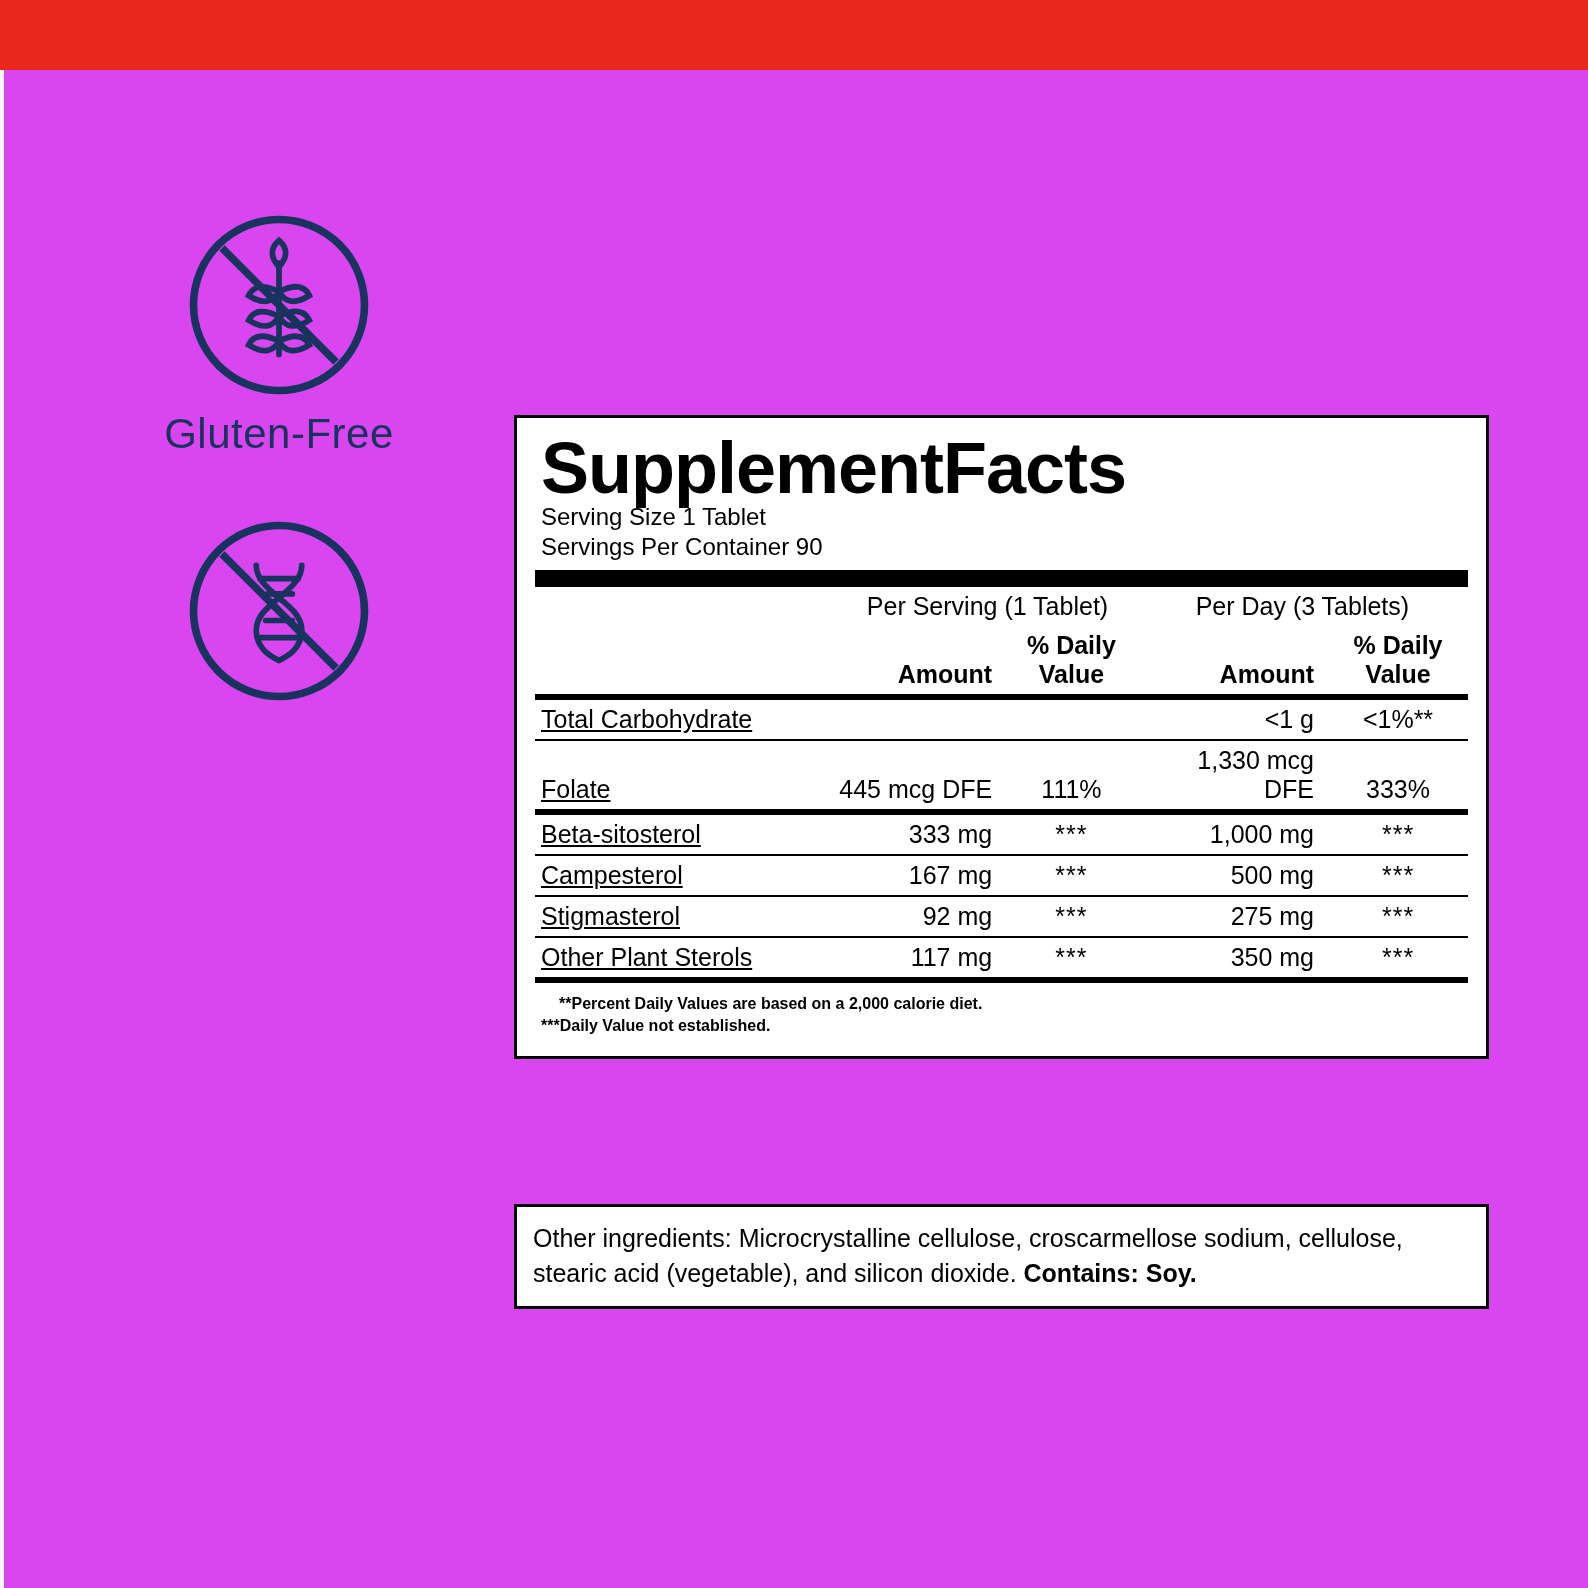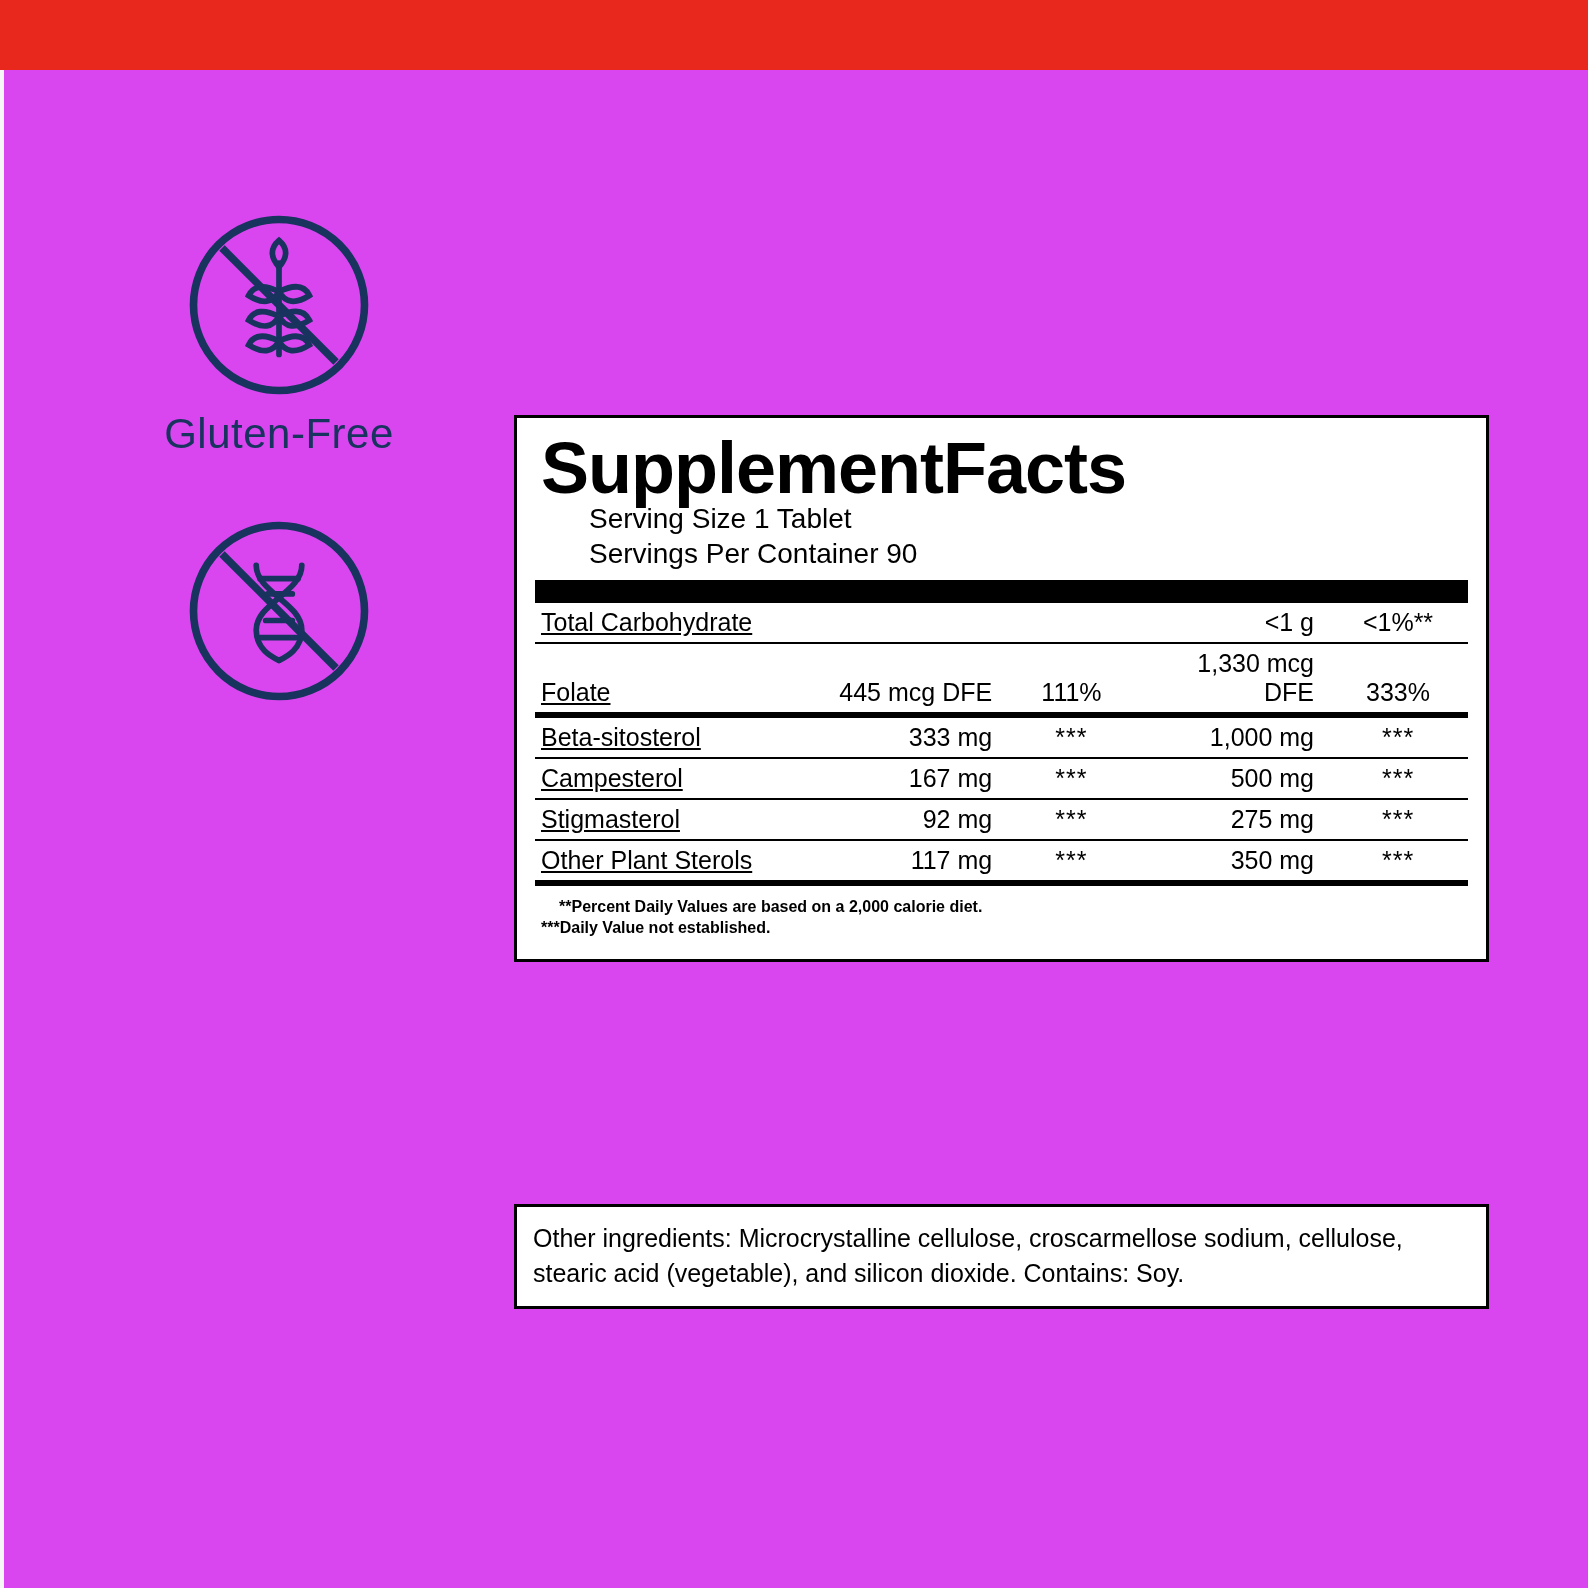--- a/index.html
+++ b/index.html
@@ -87,24 +87,23 @@
     font-size: 72px;
     font-weight: bold;
     line-height: 0.95;
     letter-spacing: -1px;
     display: flex;
     justify-content: flex-start;
     padding: 2px 8px 0 6px;
     font-family: "Liberation Sans", sans-serif;
   }
   .serving-line {
-    font-size: 28px;
+    font-size: 24px;
     line-height: 1.22;
     padding-left: 6px;
-    margin-left: 48px;
   }
   .rule-thick {
     height: 17px;
     background: #000;
     margin: 9px 0 0 0;
   }
   .rule-med {
     height: 6px;
     background: #000;
   }
@@ -157,21 +156,21 @@
     top: 1134px;
     width: 975px;
     background: #ffffff;
     border: 3px solid #000;
     box-sizing: border-box;
     padding: 14px 16px 16px 16px;
     font-size: 25px;
     line-height: 1.38;
     color: #000;
   }
-  .other-ing b { font-weight: normal; }
+  .other-ing b { font-weight: bold; }
 </style>
 </head>
 <body>
 
 <div class="top-bar"></div>
 
 <div class="page">
 
   <div class="badges">
 
@@ -221,20 +220,36 @@
       <div class="facts-title">
         <span>Supplement</span>
         <span>Facts</span>
       </div>
 
       <div class="serving-line">Serving Size 1 Tablet</div>
       <div class="serving-line">Servings Per Container 90</div>
 
       <div class="rule-thick"></div>
 
+      <table class="nutr">
+        <tbody>
+            <tr class="hdr-group">
+          <td class="col-name"></td>
+          <td class="col-amt1" colspan="2">Per Serving (1 Tablet)</td>
+          <td class="col-amt2" colspan="2">Per Day (3 Tablets)</td>
+        </tr>
+        <tr class="hdr-sub">
+          <td class="col-name"></td>
+          <td class="col-amt1">Amount</td>
+          <td class="col-dv1">% Daily Value</td>
+          <td class="col-amt2">Amount</td>
+          <td class="col-dv2">% Daily Value</td>
+        </tr>
+      </tbody>
+        </table>
 
       <div class="rule-med"></div>
 
       <table class="nutr">
         <tbody>
             <tr>
           <td class="col-name">Total Carbohydrate</td>
           <td class="col-amt1"></td>
           <td class="col-dv1"></td>
           <td class="col-amt2">&lt;1 g</td>

